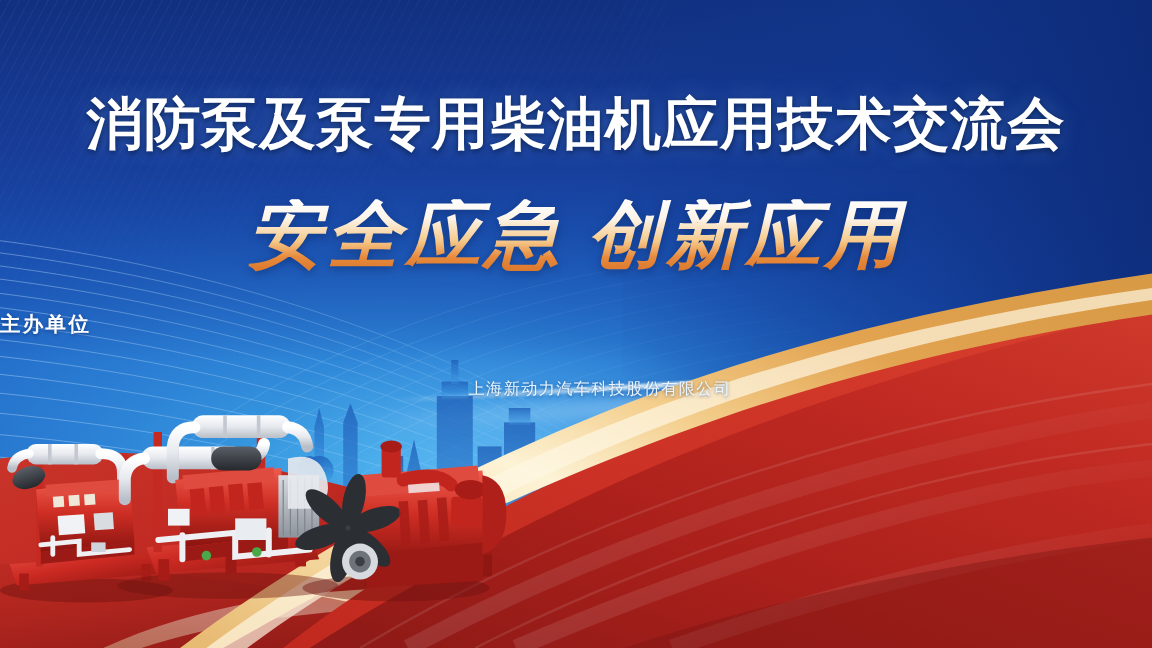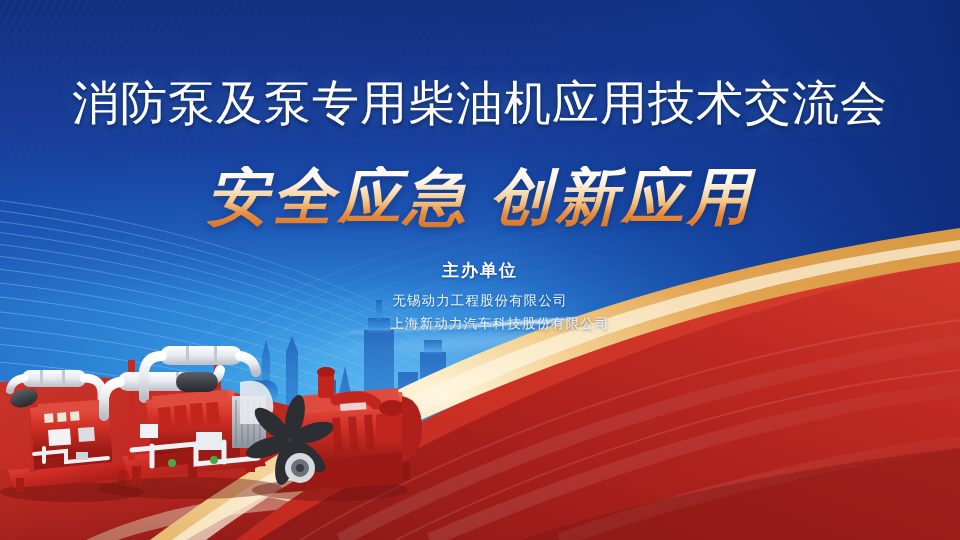--- a/index.html
+++ b/index.html
@@ -41,36 +41,36 @@
     mask-image:linear-gradient(160deg,#000 0%,transparent 78%);
     -webkit-mask-image:linear-gradient(160deg,#000 0%,transparent 78%);
   }
   
   .skyline{position:absolute;left:0;bottom:0;width:100%;height:100%;opacity:.92;}
   
   .redwrap{position:absolute;inset:0;}
   
   .title{
     position:absolute;left:0;top:78px;width:100%;text-align:center;
-    font-size:47px;font-weight:normal;color:#ffffff;letter-spacing:1px;line-height:1.08;
+    font-size:47px;font-weight:bold;color:#ffffff;letter-spacing:1px;line-height:1.08;
     text-shadow:0 2px 5px rgba(3,20,60,.75),0 0 18px rgba(120,190,255,.35);
     white-space:nowrap;
   }
   .slogan{
     position:absolute;left:0;top:166px;width:100%;text-align:center;
     font-size:62px;font-weight:bold;line-height:1;white-space:nowrap;
     font-family:"Liberation Serif","DejaVu Serif",serif;
     font-style:italic;letter-spacing:4px;
     background:linear-gradient(180deg,#ffffff 0%,#fdf4e8 26%,#f6c98a 56%,#e78a3c 78%,#d9752a 100%);
     -webkit-background-clip:text;background-clip:text;color:transparent;
     -webkit-text-fill-color:transparent;
     filter:drop-shadow(0 2px 4px rgba(10,40,100,.55));
   }
   .host-label{
-    position:absolute;left:0;top:259px;width:100%;text-align:center;
+    position:absolute;left:0;top:259px;width:100%;
     font-size:17px;font-weight:bold;color:#ffffff;letter-spacing:2px;
     text-shadow:0 1px 3px rgba(5,35,95,.6);
   }
   .host-line{
     position:absolute;left:0;width:100%;text-align:center;
     font-size:13.5px;color:#eaf6ff;letter-spacing:1.1px;
     text-shadow:0 1px 3px rgba(5,35,95,.55);
   }
   #host1{top:292px;}
   #host2{top:315px;padding-left:20px;}
@@ -495,16 +495,15 @@
 
       <path fill="#b0201b" d="M402 396 q20 4 20 32 q0 28 -20 34 Z"></path>
 
       <rect x="340" y="404" width="26" height="7" fill="#f2f3f5" opacity="0.8" transform="rotate(-4 340 404)"></rect>
     </g>
   </svg>
 
   <div class="title">消防泵及泵专用柴油机应用技术交流会</div>
   <div class="slogan">安全应急 创新应用</div>
   <div class="host-label">主办单位</div>
-  <div class="host-line" id="host1">无锡动力工程股份有限公司</div>
   <div class="host-line" id="host2">上海新动力汽车科技股份有限公司</div>
 
 </div>
 
 </body></html>

